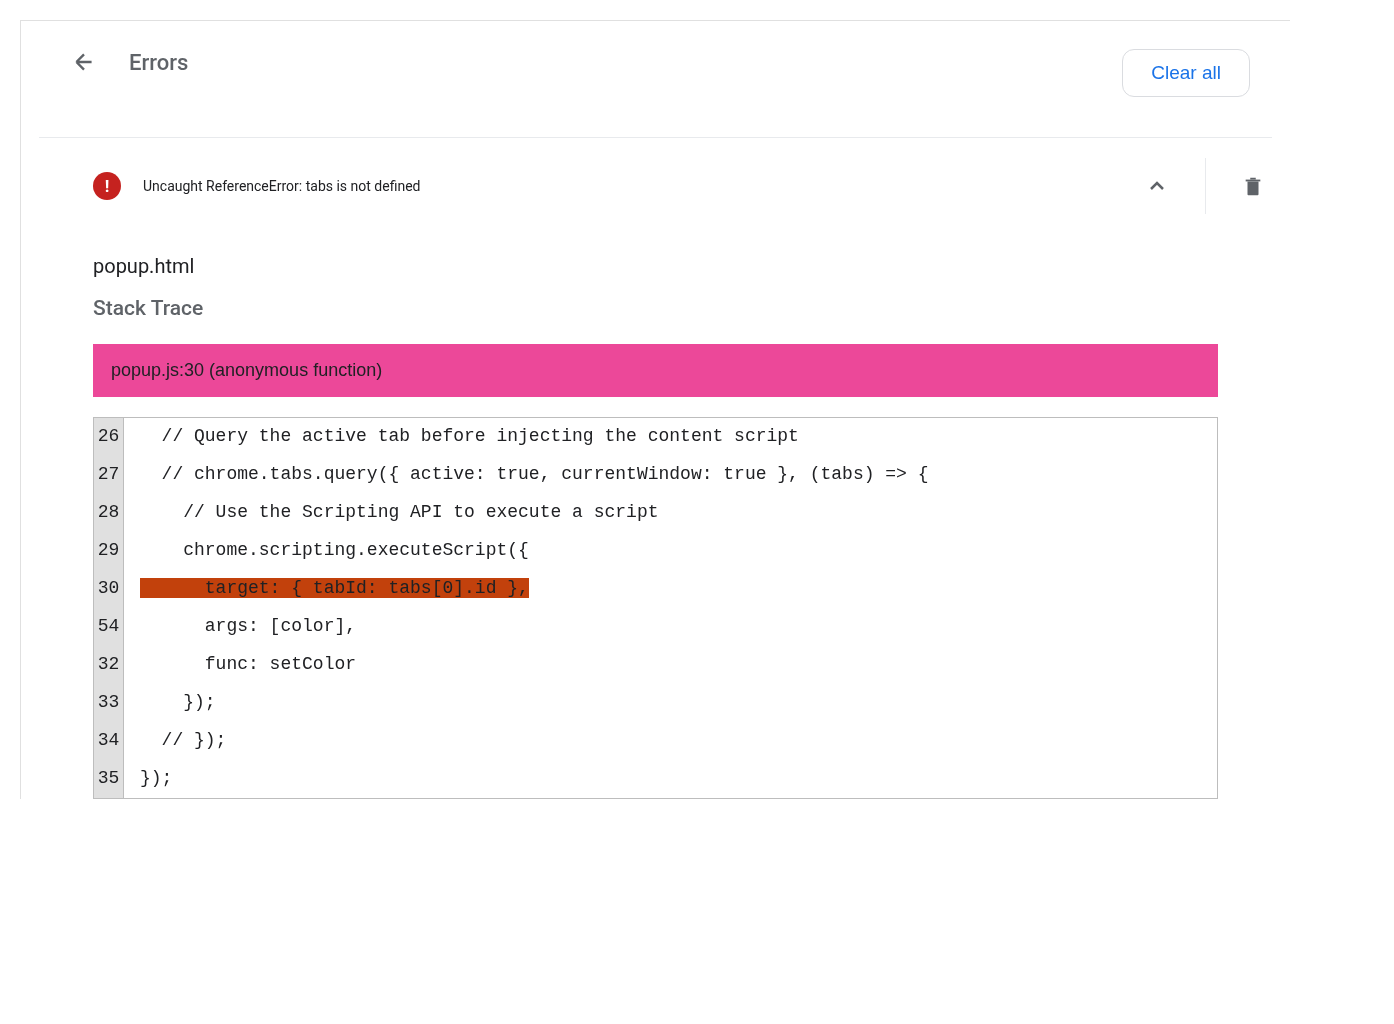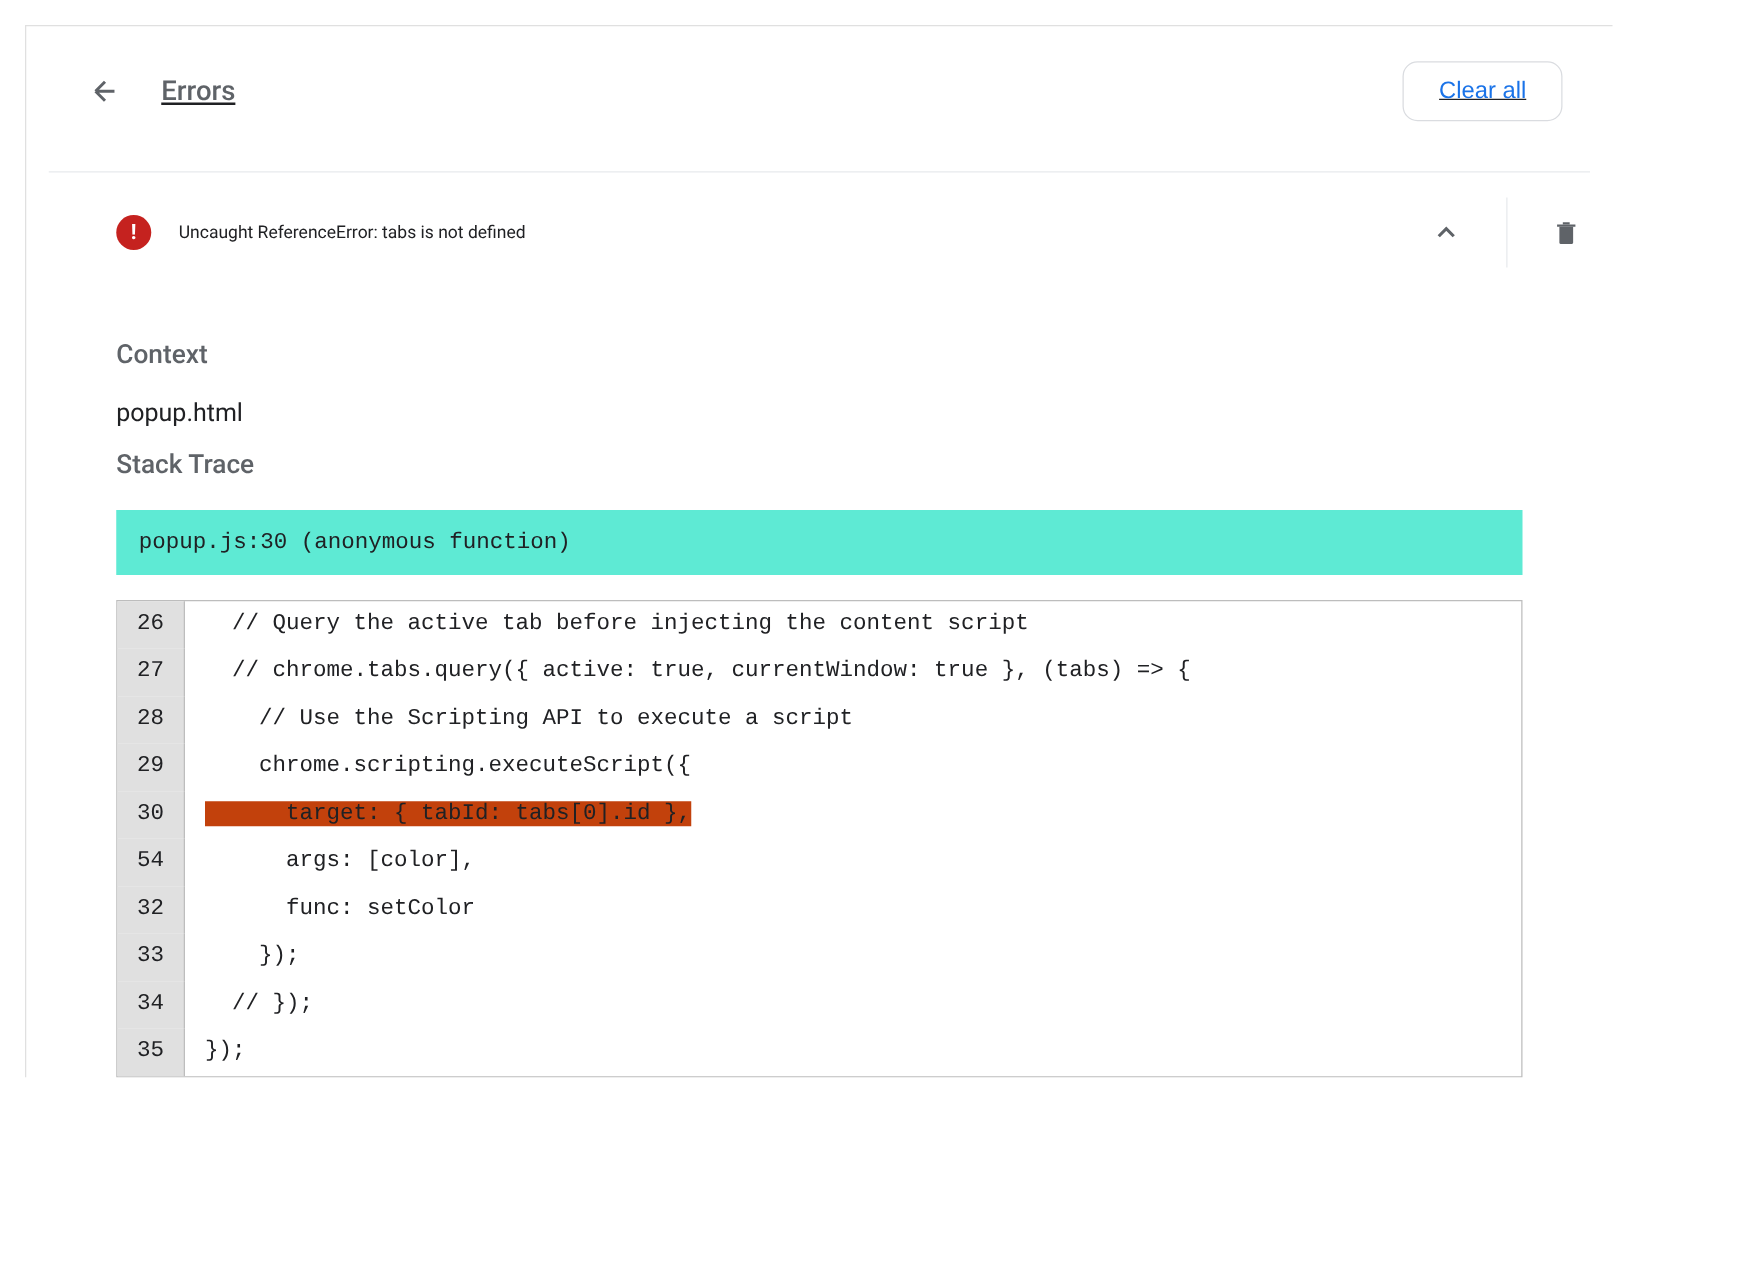--- a/index.html
+++ b/index.html
@@ -14,24 +14,23 @@
       padding: 20px 0 0 20px;
     }
     .container {
       background: #fff;
       border-top: 1px solid #e0e0e0;
       border-left: 1px solid #e0e0e0;
       max-width: 1270px;
     }
     .header {
       display: flex;
-      align-items: center;
+      align-items: flex-start;
       justify-content: space-between;
       padding: 28px 40px 40px 50px;
-      text-decoration: underline;
     }
     .header-left {
       display: flex;
       align-items: center;
       gap: 32px;
     }
     .back-arrow {
       cursor: pointer;
       display: flex;
       align-items: center;
@@ -109,39 +108,39 @@
       color: #5f6368;
       margin-bottom: 22px;
       margin-top: 18px;
     }
     .context-value {
       font-size: 20px;
       color: #202124;
       margin-bottom: 18px;
     }
     .stack-trace-header {
-      background: #5eead4;
+      background: #ec4899;
       padding: 16px 18px;
-      font-family: Liberation Mono, monospace;
+      font-family: Liberation Sans, sans-serif;
       font-size: 18px;
       color: #202124;
       margin-top: 24px;
     }
     .code-block {
       border: 1px solid #bdbdbd;
       margin-top: 20px;
       font-family: 'Courier New', Courier, monospace;
       font-size: 18px;
     }
     .code-row {
       display: flex;
       min-height: 38px;
     }
     .line-num {
-      width: 54px;
+      width: 30px;
       background: #e0e0e0;
       border-right: 1px solid #bdbdbd;
       text-align: center;
       padding: 8px 0;
       color: #202124;
       flex-shrink: 0;
     }
     .code-content {
       padding: 8px 16px;
       white-space: pre;
@@ -188,21 +187,20 @@
         <svg width="22" height="24" viewBox="0 0 24 24" fill="#5f6368">
           <path d="M6 7h12v14a1 1 0 0 1-1 1H7a1 1 0 0 1-1-1V7z"></path>
           <path d="M4 5h16v2H4z"></path>
           <path d="M9 3h6v2H9z"></path>
         </svg>
       </div>
     </div>
   </div>
 
   <div class="details">
-    <div class="section-heading">Context</div>
     <div class="context-value">popup.html</div>
 
     <div class="section-heading">Stack Trace</div>
     <div class="stack-trace-header">popup.js:30 (anonymous function)</div>
 
     <div class="code-block" id="code-block">
         <div class="code-row">
           <div class="line-num">26</div>
           <div class="code-content">  // Query the active tab before injecting the content script</div>
         </div>

